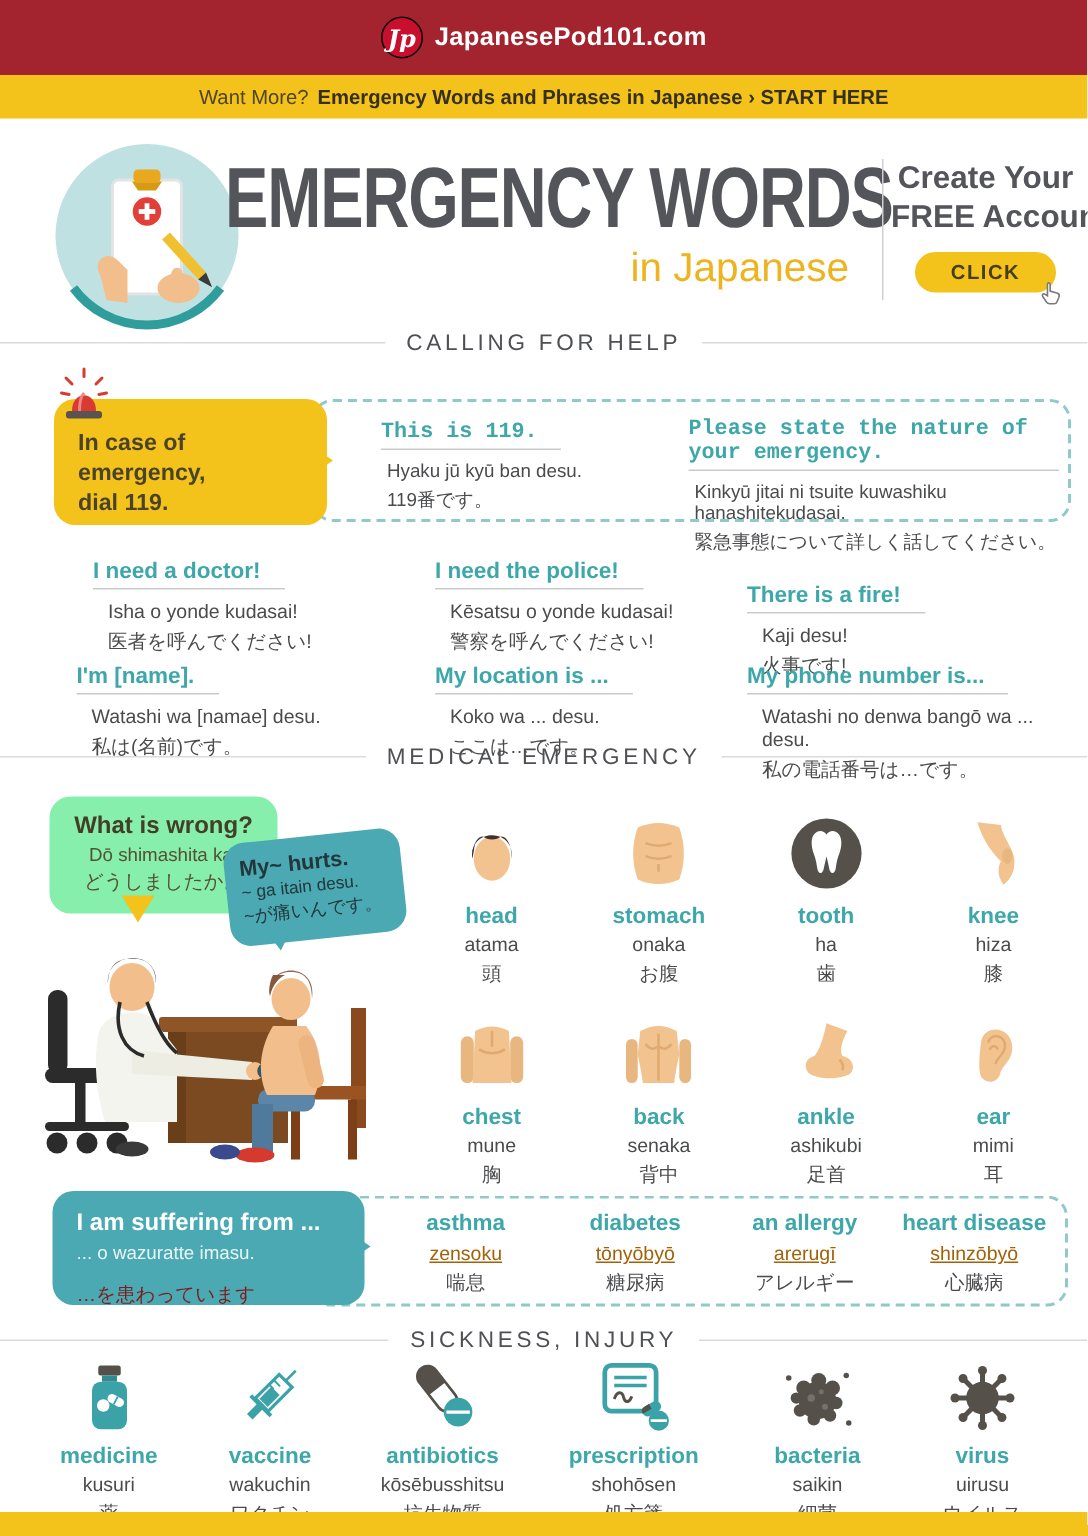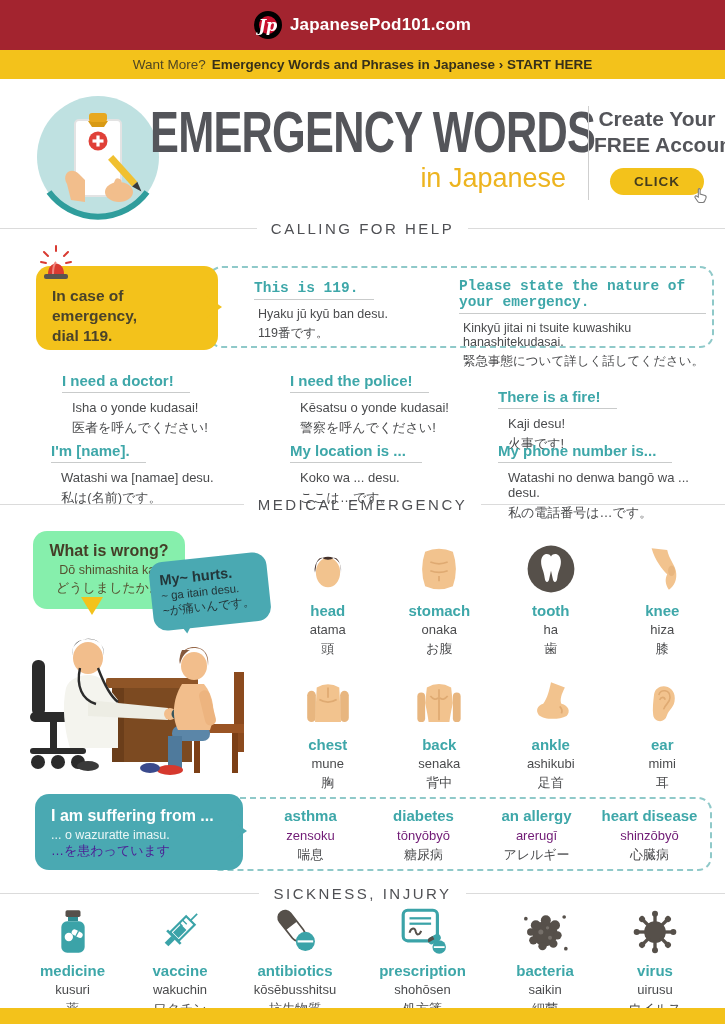--- a/index.html
+++ b/index.html
@@ -2,21 +2,21 @@
 <html><head>
 <meta charset="utf-8">
 <style>
   * { margin:0; padding:0; box-sizing:border-box; }
   body { background:#ffffff; font-family:"Liberation Sans", sans-serif; }
   .page { position:relative; width:725px; height:1024px; margin:0 auto; background:#ffffff; overflow:hidden; }
 
   
   .banner-red { position:absolute; left:0; top:0; width:725px; height:50px; background:#A3242F; display:flex; align-items:center; justify-content:center; }
   .logo { display:flex; align-items:center; gap:8px; cursor:pointer; }
-  .logo-circle { width:28px; height:28px; border-radius:50%; background:#C8102E; border:5px solid #000000; color:#fff; font-family:"DejaVu Serif", serif; font-style:italic; font-weight:bold; font-size:16px; display:flex; align-items:center; justify-content:center; }
+  .logo-circle { width:28px; height:28px; border-radius:50%; background:#C8102E; border:1px solid #000000; color:#fff; font-family:"DejaVu Serif", serif; font-style:italic; font-weight:bold; font-size:16px; display:flex; align-items:center; justify-content:center; }
   .logo-text { color:#ffffff; font-size:17px; font-weight:600; letter-spacing:.2px; }
   .banner-yellow { position:absolute; left:0; top:50px; width:725px; height:29px; background:#F3C21B; display:flex; align-items:center; justify-content:center; gap:6px; cursor:pointer; }
   .promo-prefix { color:#4e4523; font-size:13.5px; }
   .promo-bold { color:#36301a; font-size:13.5px; font-weight:bold; }
 
   
   .hdr-icon { position:absolute; left:33px; top:92px; width:130px; height:130px; }
   .title-block { position:absolute; left:150px; top:104px; width:420px; }
   .title-main { font-size:57px; font-weight:700; color:#54555A; line-height:1.0; white-space:nowrap; transform:scaleX(0.76); transform-origin:left center; letter-spacing:-1px; }
   .title-sub { width:416px; text-align:right; font-size:27px; color:#EDB41F; margin-top:2px; }
@@ -52,21 +52,21 @@
   .hurts-bubble { left:151px; top:557px; width:118px; background:#4AA9B2; z-index:4; padding:10px 8px 11px 10px; transform:rotate(-6deg); }
   .hurts-bubble::after { content:""; position:absolute; left:22px; bottom:-15px; border:10px solid transparent; border-top:16px solid #4AA9B2; }
   .hurts-en { font-size:14.5px; font-weight:bold; color:#23363a; }
   .hurts-ro { font-size:11.5px; color:#23363a; margin-top:2px; }
   .hurts-jp { font-size:12px; color:#23363a; margin-top:1px; }
 
   .suffer-bubble { left:35px; top:794px; width:208px; height:76px; background:#4AA9B2; z-index:3; padding:13px 8px 8px 16px; }
   .suffer-bubble::after { content:""; position:absolute; right:-15px; top:26px; border:11px solid transparent; border-left:16px solid #4AA9B2; }
   .suffer-en { font-size:16px; font-weight:bold; color:#ffffff; }
   .suffer-ro { font-size:12.5px; color:#eaf6f6; margin-top:3px; }
-  .suffer-jp { font-size:13px; color:#4c1d95; margin-top:0; }
+  .suffer-jp { font-size:13px; color:#7f1d1d; margin-top:12px; }
 
   
   .phrase { position:absolute; width:215px; }
   .p-en { display:inline-block; color:#3EA7A9; font-weight:bold; font-size:15px; padding:0 16px 3px 0; border-bottom:1.5px solid #C9CBCB; }
   .p-ro { font-size:13px; color:#4A4B4D; margin:7px 0 0 10px; }
   .p-jp { font-size:13px; color:#4A4B4D; margin:4px 0 0 10px; }
 
   .h-item .p-en { font-size:14.5px;font-family:Liberation Mono, monospace; }
   .h-item .p-ro, .h-item .p-jp { margin-left:4px; font-size:12.5px; }
 
@@ -74,21 +74,21 @@
   .body-grid { position:absolute; left:272px; top:540px; width:446px; display:grid; grid-template-columns:repeat(4,1fr); row-gap:16px; }
   .bp-cell { text-align:center; }
   .bp-icon { height:58px; display:flex; align-items:center; justify-content:center; }
   .bp-en { color:#3EA7A9; font-weight:bold; font-size:15px; margin-top:4px; }
   .bp-ro { color:#4A4B4D; font-size:13px; margin-top:3px; }
   .bp-jp { color:#4A4B4D; font-size:13px; margin-top:3px; }
 
   
   .cond-cell { text-align:center; }
   .cond-en { color:#3EA7A9; font-weight:bold; font-size:15px; }
-  .cond-ro { color:#701a75; font-size:13px; margin-top:4px; }
+  .cond-ro { color:#a16207; font-size:13px; margin-top:4px;text-decoration:underline; }
   .cond-jp { color:#4A4B4D; font-size:13px; margin-top:3px; }
 
   
   .sick-row { position:absolute; left:20px; top:903px; width:685px; display:flex; justify-content:space-between; }
   .sick-cell { text-align:center; }
   .sick-icon { height:54px; display:flex; align-items:flex-end; justify-content:center; }
   .sick-en { color:#3EA7A9; font-weight:bold; font-size:15px; margin-top:5px; }
   .sick-ro { color:#4A4B4D; font-size:13px; margin-top:3px; }
   .sick-jp { color:#4A4B4D; font-size:13px; margin-top:3px; }
 

